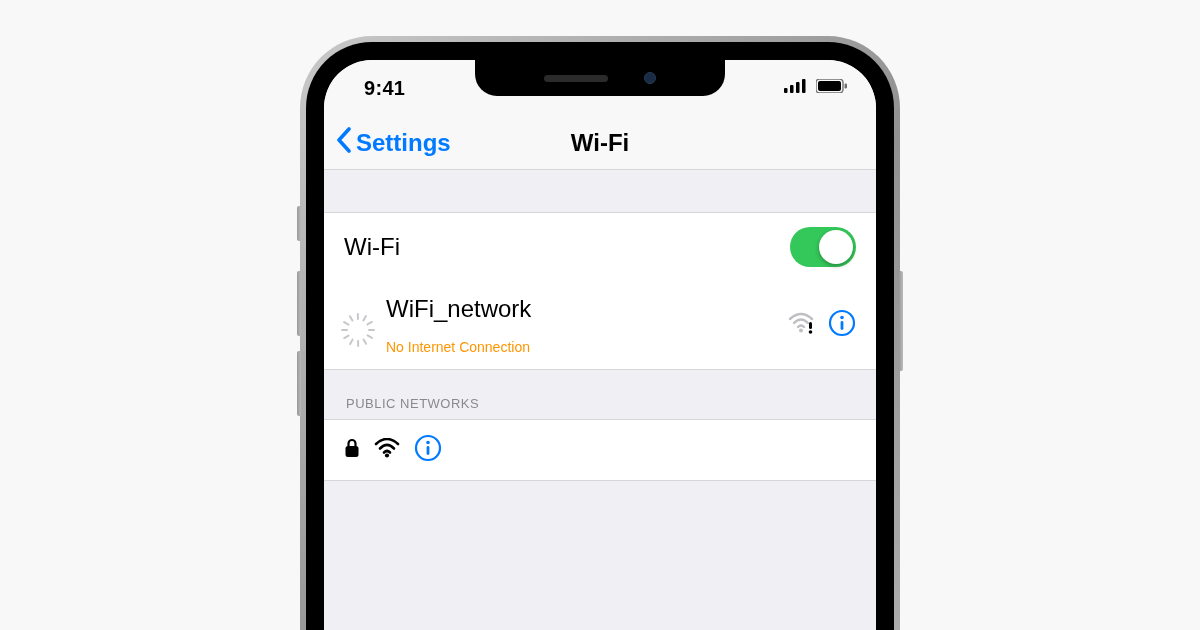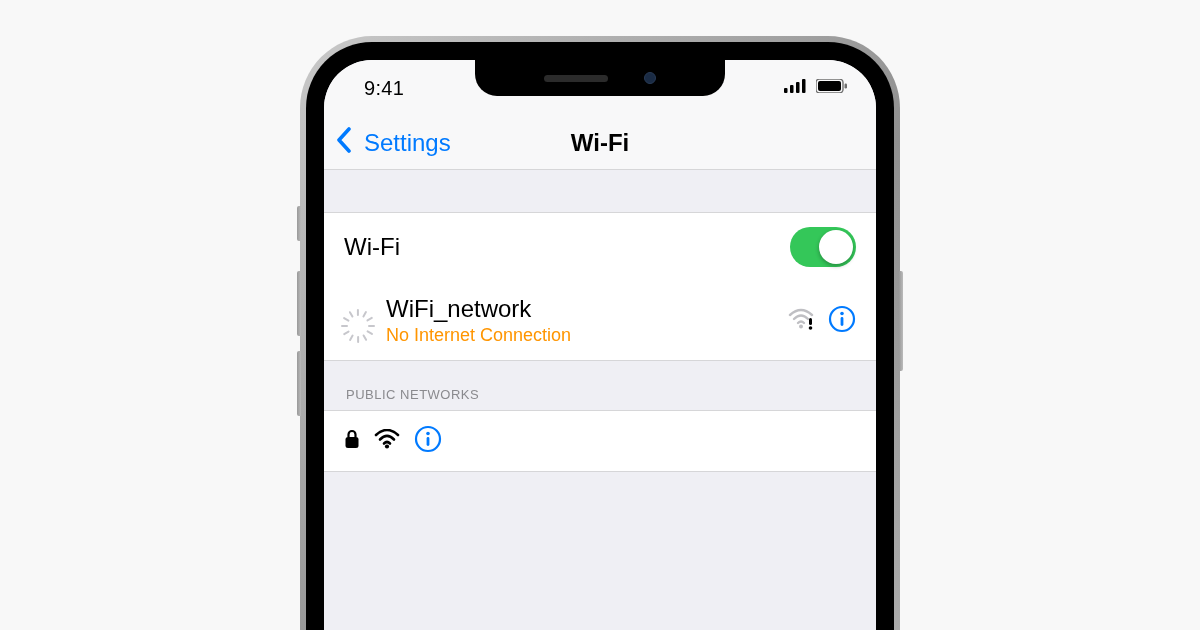--- a/index.html
+++ b/index.html
@@ -54,38 +54,38 @@
     .speaker { width: 64px; height: 7px; border-radius: 4px; background: #2b2b2b; }
     .camera { width: 12px; height: 12px; border-radius: 50%; background: #1a2b44; border: 1px solid #283a55; }
     .statusbar {
       height: 56px;
       display: flex;
       align-items: center;
       justify-content: space-between;
       padding: 0 28px 0 40px;
       background: #f8f8f9;
     }
-    .status-time { font-size: 20px; font-weight: 400; letter-spacing: 0.3px; }
+    .status-time { font-size: 20px; font-weight: 700; letter-spacing: 0.3px; }
     .status-icons { display: flex; align-items: center; gap: 8px; }
     .navbar {
       height: 54px;
       background: #f8f8f9;
       border-bottom: 1px solid #d6d6d8;
       display: flex;
       align-items: center;
       position: relative;
     }
     .back-btn {
       display: flex;
       align-items: center;
       padding-left: 12px;
       color: #007aff;
       font-size: 24px;
     }
-    .back-label { margin-left: 12px; }
+    .back-label { margin-left: 4px; font-weight: bold; }
     .nav-title {
       position: absolute;
       left: 0; right: 0;
       text-align: center;
       font-size: 24px;
       font-weight: 600;
       pointer-events: none;
     }
     .section-gap { height: 42px; }
     .section-header {
@@ -99,21 +99,21 @@
       border-top: 1px solid #d6d6d8;
       border-bottom: 1px solid #d6d6d8;
       padding: 14px 20px;
       display: flex;
       align-items: center;
       min-height: 58px;
     }
     .cell + .cell { border-top: none; margin-top: -1px; }
     .cell-label { font-size: 24px; }
     .cell-content { flex: 1; display: flex; flex-direction: column; }
-    .subtext { font-size: 18px; color: #ff9500; margin-top: 2px; }
+    .subtext { font-size: 14px; color: #ff9500; margin-top: 16px; }
     .icons-right { display: flex; align-items: center; gap: 14px; }
     .switch {
       width: 66px; height: 40px; border-radius: 20px;
       background: #34c759; position: relative;
     }
     .switch::after {
       content: "";
       position: absolute;
       right: 3px; top: 3px;
       width: 34px; height: 34px;

